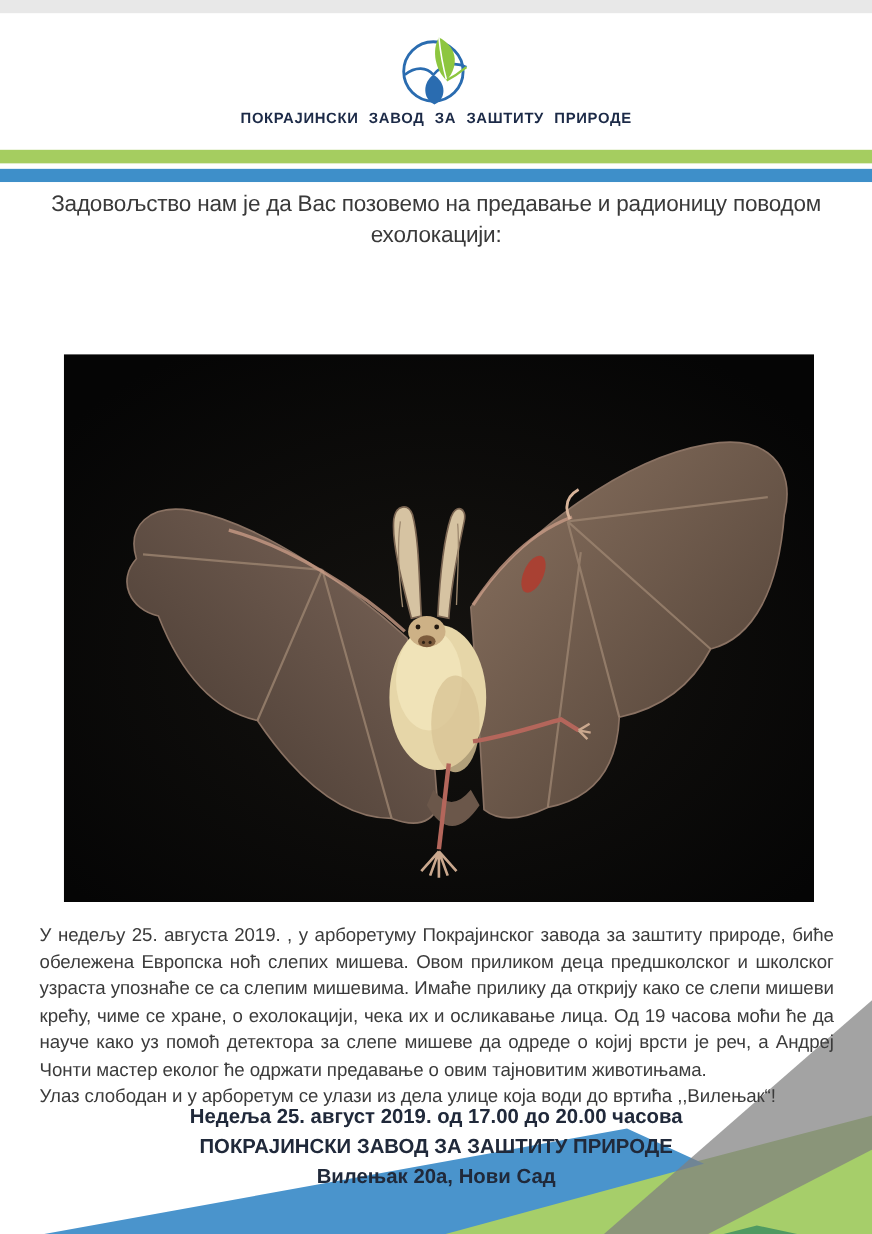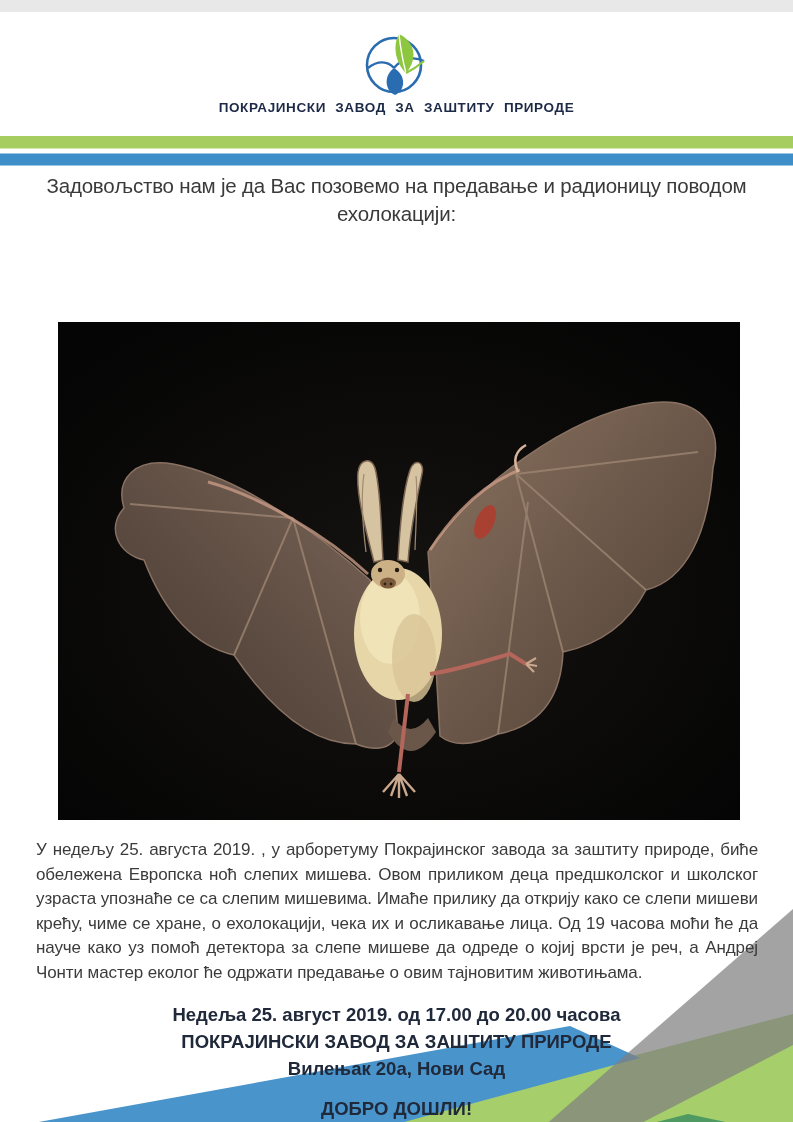--- a/index.html
+++ b/index.html
@@ -130,29 +130,29 @@
 
       <path d="M350,372 L341,450" stroke="#b4665b" stroke-width="4" fill="none"></path>
       <path d="M341,452 L325,470 M341,452 L333,474 M341,452 L341,476 M341,452 L349,474 M341,452 L357,470" stroke="#caa88e" stroke-width="2.4" fill="none"></path>
       <path d="M372,352 C400,348 430,338 452,332 L468,342" stroke="#b4665b" stroke-width="4" fill="none"></path>
       <path d="M468,342 L478,336 M468,342 L479,344 M468,342 L476,350" stroke="#caa88e" stroke-width="2.2" fill="none"></path>
     </svg>
   </div>
 
   <div class="bodytext">
     <p class="para">У недељу 25. августа 2019. , у арборетуму Покрајинског завода за заштиту природе, биће обележена Европска ноћ слепих мишева. Овом приликом деца предшколског и школског узраста упознаће се са слепим мишевима. Имаће прилику да открију како се слепи мишеви крећу, чиме се хране, о ехолокацији, чека их и осликавање лица. Од 19 часова моћи ће да науче како уз помоћ детектора за слепе мишеве да одреде о којиј врсти је реч, а Андреј Чонти мастер еколог ће одржати предавање о овим тајновитим животињама.</p>
+    <p class="note">Улаз слободан и у арборетум се улази из дела улице која води до вртића ,,Вилењак“!</p>
   </div>
 
   <svg class="decor" viewBox="0 0 793 1122" aria-hidden="true">
     <polygon points="320,1122 640,1042 793,1002 793,1122" fill="#a6ce6a"></polygon>
     <polygon points="0,1117 570,1014 640,1046 360,1122 0,1122" fill="#4a94cc"></polygon>
     <polygon points="793,897 793,1033 620,1122 535,1122" fill-opacity="0.72" fill="#7f7f7f"></polygon>
     <polygon points="610,1122 688,1102 782,1122" fill="#4f9a62"></polygon>
   </svg>
 
   <div class="event">
     <div>Недеља 25. август 2019. од 17.00 до 20.00 часова</div>
     <div>ПОКРАЈИНСКИ ЗАВОД ЗА ЗАШТИТУ ПРИРОДЕ</div>
     <div>Вилењак 20а, Нови Сад</div>
-    <div class="welcome">ДОБРО ДОШЛИ!</div>
   </div>
 
 </div>
 
 </body></html>

